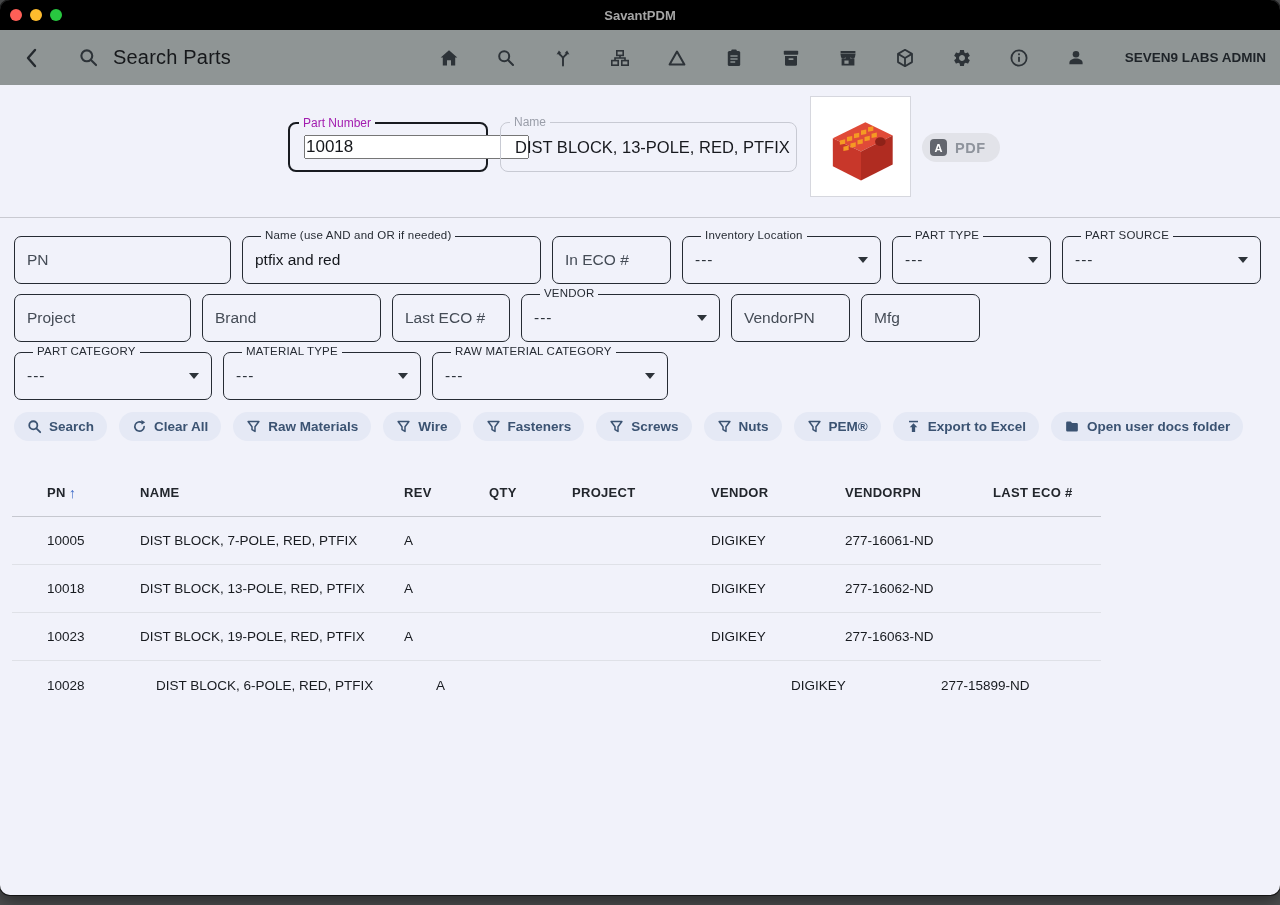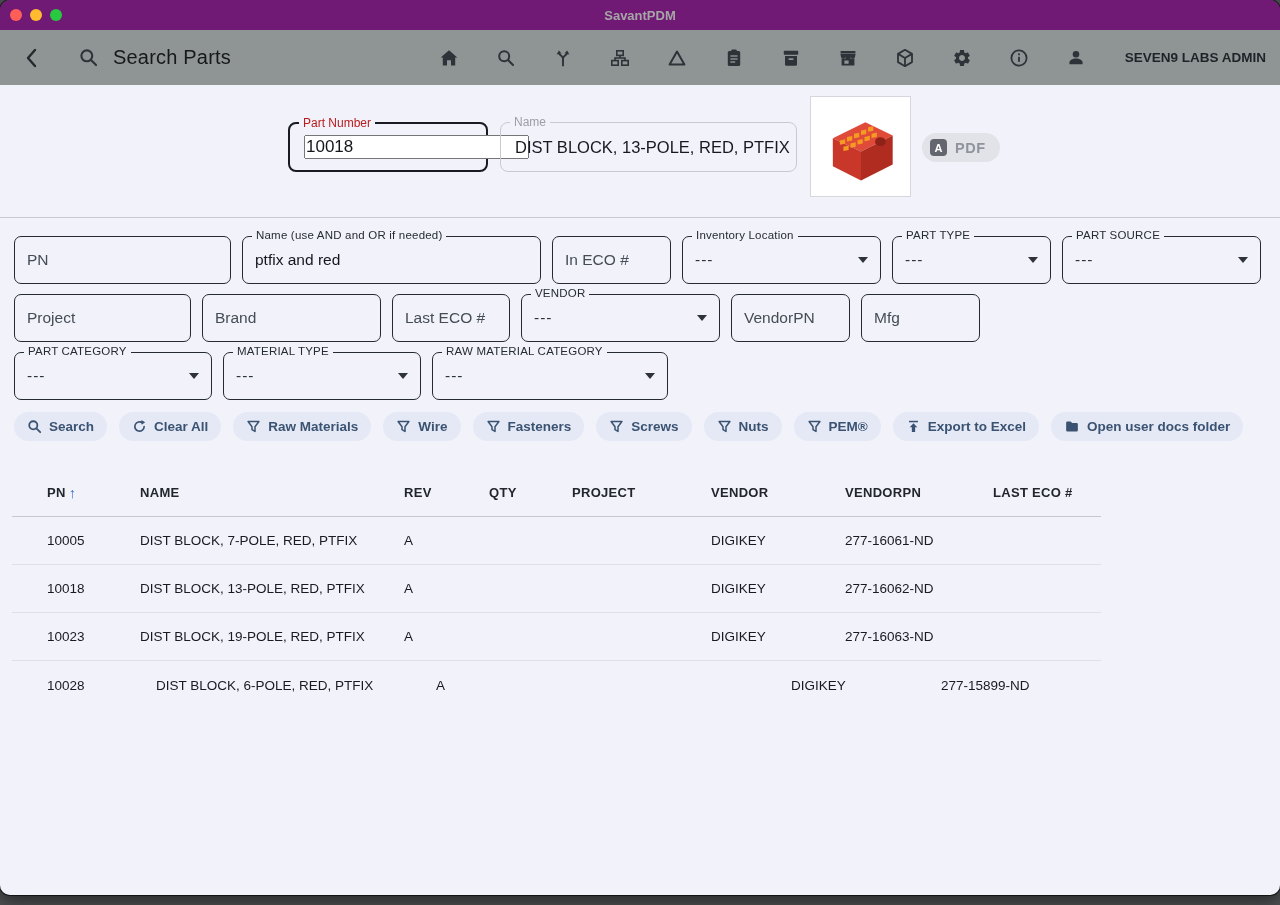--- a/index.html
+++ b/index.html
@@ -3,21 +3,21 @@
 <meta charset="utf-8">
 <style>
   * { margin:0; padding:0; box-sizing:border-box; }
   html,body { width:1280px; height:905px; }
   body { background:#4e4f50; font-family:"Liberation Sans", sans-serif; overflow:hidden; }
 
   .window { width:1280px; height:895px; border-radius:10px; overflow:hidden; position:relative;
             box-shadow:0 0 0 1px rgba(0,0,0,.6), 0 6px 18px rgba(0,0,0,.5); }
 
   
-  .titlebar { height:30px; background:#701a75; display:flex; align-items:center; position:relative; }
+  .titlebar { height:30px; background:#000000; display:flex; align-items:center; position:relative; }
   .traffic { display:flex; gap:8px; margin-left:10px; }
   .light { width:12px; height:12px; border-radius:50%; }
   .titlebar-title { position:absolute; left:0; right:0; text-align:center; font-size:13px; font-weight:700; color:#a6a6a6; }
 
   
   .toolbar { height:55px; background:#8f9595; display:flex; align-items:center; padding:0 14px 0 22px; }
   .tb-left { display:flex; align-items:center; gap:10px; }
   .back-btn { margin-right:26px; display:flex; align-items:center; cursor:pointer; }
   .tb-title { font-size:20px; color:#16181b; letter-spacing:.2px; margin-left:4px; }
   .tb-right { margin-left:auto; display:flex; align-items:center; gap:36px; }
@@ -27,39 +27,39 @@
   .ic-s { fill:none; stroke:#2d3338; }
 
   
   .content { height:810px; background:#f1f2fa; position:relative; }
 
   
   .hero { position:relative; height:133px; border-bottom:1px solid #c9cad1; }
   .fld { position:absolute; border-radius:8px; display:flex; align-items:center; padding:0 14px; }
   .fld .flabel { position:absolute; top:-8px; left:9px; padding:0 4px; background:#f1f2fa; font-size:12px; }
   .pn-hero { left:288px; top:37px; width:200px; height:50px; border:2px solid #181b20; }
-  .pn-hero .flabel { color:#b91c1c; font-weight:400; }
+  .pn-hero .flabel { color:#a21caf; font-weight:400; }
   .pn-hero input { font-size:17px; color:#14161a; }
   .name-hero { left:500px; top:37px; width:297px; height:50px; border:1px solid #c8cad3; }
   .name-hero .flabel { color:#9a9ea9; }
   .name-hero .fval { font-size:16.5px; color:#17191e; white-space:nowrap; }
   .part-img { position:absolute; left:810px; top:11px; width:101px; height:101px; background:#ffffff;
               border:1px solid #d6d7de; display:flex; align-items:center; justify-content:center; }
   .pdf-chip { position:absolute; left:922px; top:48px; height:29px; background:#e2e3e9; border-radius:14.5px;
               display:flex; align-items:center; gap:8px; padding:0 14px 0 8px; cursor:pointer; }
   .pdf-badge { width:17px; height:17px; border-radius:4px; background:#63666e; color:#ffffff; font-size:11px;
                font-weight:700; display:flex; align-items:center; justify-content:center; }
   .pdf-label { font-size:14.5px; font-weight:700; color:#8e939c; letter-spacing:.5px; }
 
   
   .filters { padding:18px 0 0 14px; }
   .frow { display:flex; gap:11px; margin-bottom:10px; }
   .field { position:relative; height:48px; border:1.5px solid #262b33; border-radius:7px;
            display:flex; align-items:center; padding:0 12px; background:transparent; }
-  .field .flabel { position:absolute; top:-8px; left:9px; padding:0 4px; background:#f1f2fa;
+  .field .flabel { position:absolute; top:-8px; left:18px; padding:0 4px; background:#f1f2fa;
                    font-size:11.5px; color:#272c34; letter-spacing:.2px; white-space:nowrap; }
   .field input { border:none; outline:none; background:transparent; width:100%;
                  font-family:"Liberation Sans", sans-serif; font-size:15.5px; color:#14171c; }
   .field input::placeholder { color:#454c56; opacity:1; }
   .select { justify-content:space-between; cursor:pointer; }
   .select .sval { font-size:15.5px; color:#2e343c; letter-spacing:1px; }
   .caret { width:0; height:0; border-left:5.5px solid transparent; border-right:5.5px solid transparent;
            border-top:6.5px solid #2d3339; }
 
   

